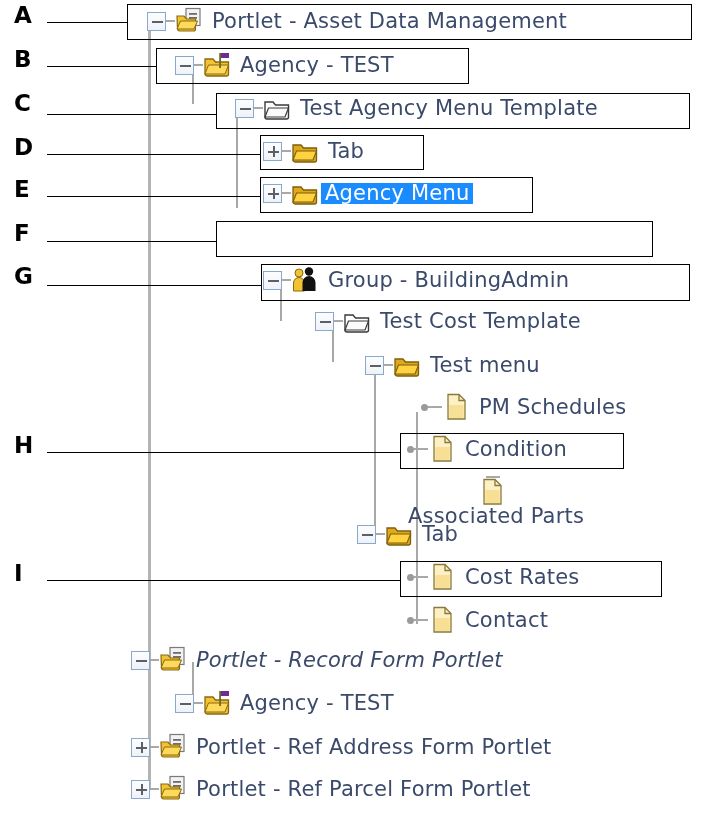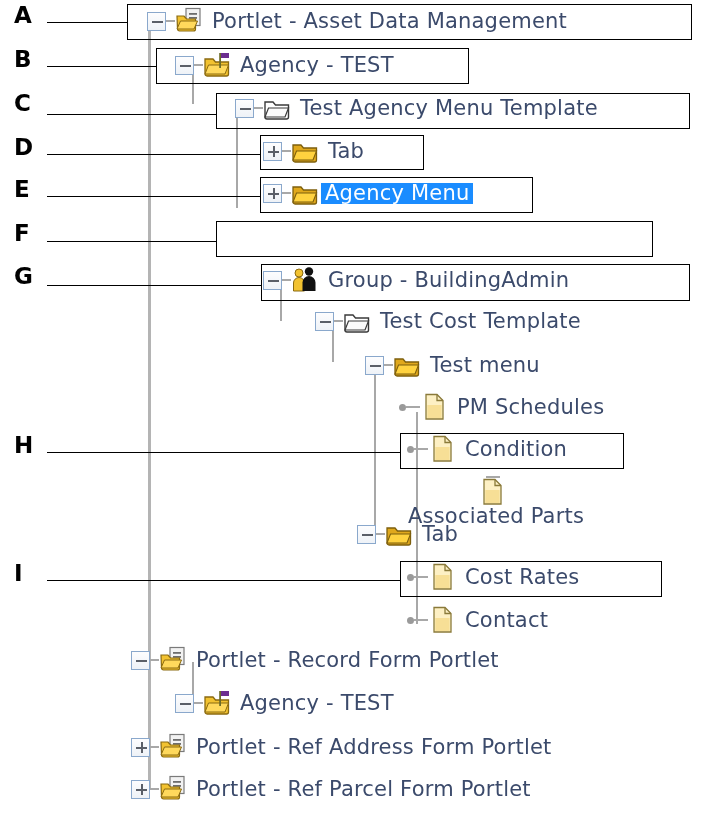--- a/index.html
+++ b/index.html
@@ -208,21 +208,21 @@
       <div class="ico">
         <svg width="30" height="28" viewBox="0 0 30 28">
       <g>
         <path d="M2 8 h8 l2.5 3 h13 v12 a2 2 0 0 1 -2 2 h-19.5 a2 2 0 0 1 -2 -2 z" fill="#e0a81c" stroke="#7d5f0d" stroke-width="1.3"></path>
         <path d="M2 23 l3.5 -9 h20 l-3.5 9 z" fill="#ffd23f" stroke="#7d5f0d" stroke-width="1.1"></path>
       </g>
         </svg>
       </div>
       <span class="label">Test menu</span>
     </div>
-    <div class="row" style="left: 393px; top: 392px;">
+    <div class="row" style="left: 415px; top: 392px;">
       <div class="dot" style="position: relative; margin-left: 6px;"></div>
       <div class="stub" style="width: 14px;"></div>
       <div class="ico">
         <svg width="30" height="28" viewBox="0 0 30 28">
     <g>
       <path d="M6 1.5 h11 l6 6 v18.5 h-17 z" fill="#fdf0c4" stroke="#8a7a3a" stroke-width="1.3"></path>
       <path d="M6 1.5 h11 l6 6 v18.5 h-17 z" fill="url(#g1)" opacity="0"></path>
       <path d="M17 1.5 v6 h6" fill="none" stroke="#8a7a3a" stroke-width="1.3"></path>
       <rect x="7.3" y="12" width="14.3" height="13" fill="#f6dc8e" opacity="0.85"></rect>
     </g>
@@ -296,21 +296,21 @@
     <g>
       <path d="M6 1.5 h11 l6 6 v18.5 h-17 z" fill="#fdf0c4" stroke="#8a7a3a" stroke-width="1.3"></path>
       <path d="M6 1.5 h11 l6 6 v18.5 h-17 z" fill="url(#g1)" opacity="0"></path>
       <path d="M17 1.5 v6 h6" fill="none" stroke="#8a7a3a" stroke-width="1.3"></path>
       <rect x="7.3" y="12" width="14.3" height="13" fill="#f6dc8e" opacity="0.85"></rect>
     </g>
         </svg>
       </div>
       <span class="label">Contact</span>
     </div>
-    <div class="row" style="left: 131px; top: 645px;">
+    <div class="row" style="left: 131px; top: 645px; font-style: italic;">
       <div class="exp"></div>
       <div class="stub"></div>
       <div class="ico">
         <svg width="30" height="28" viewBox="0 0 30 28">
       <g>
         <rect x="11" y="1.5" width="14" height="17" fill="#f2f2f2" stroke="#7a7a7a" stroke-width="1.2"></rect>
         <rect x="14" y="6" width="8" height="1.8" fill="#6d6d6d"></rect>
         <rect x="14" y="10" width="8" height="1.8" fill="#6d6d6d"></rect>
         <path d="M2 9 h7 l2.5 3 h9 v10 a2 2 0 0 1 -2 2 h-14 a2 2 0 0 1 -2 -2 z" fill="#f2c230" stroke="#8a6a10" stroke-width="1.2"></path>
         <path d="M2 22 l3.5 -8 h17 l-3.5 8 z" fill="#ffd95c" stroke="#8a6a10" stroke-width="1"></path>

